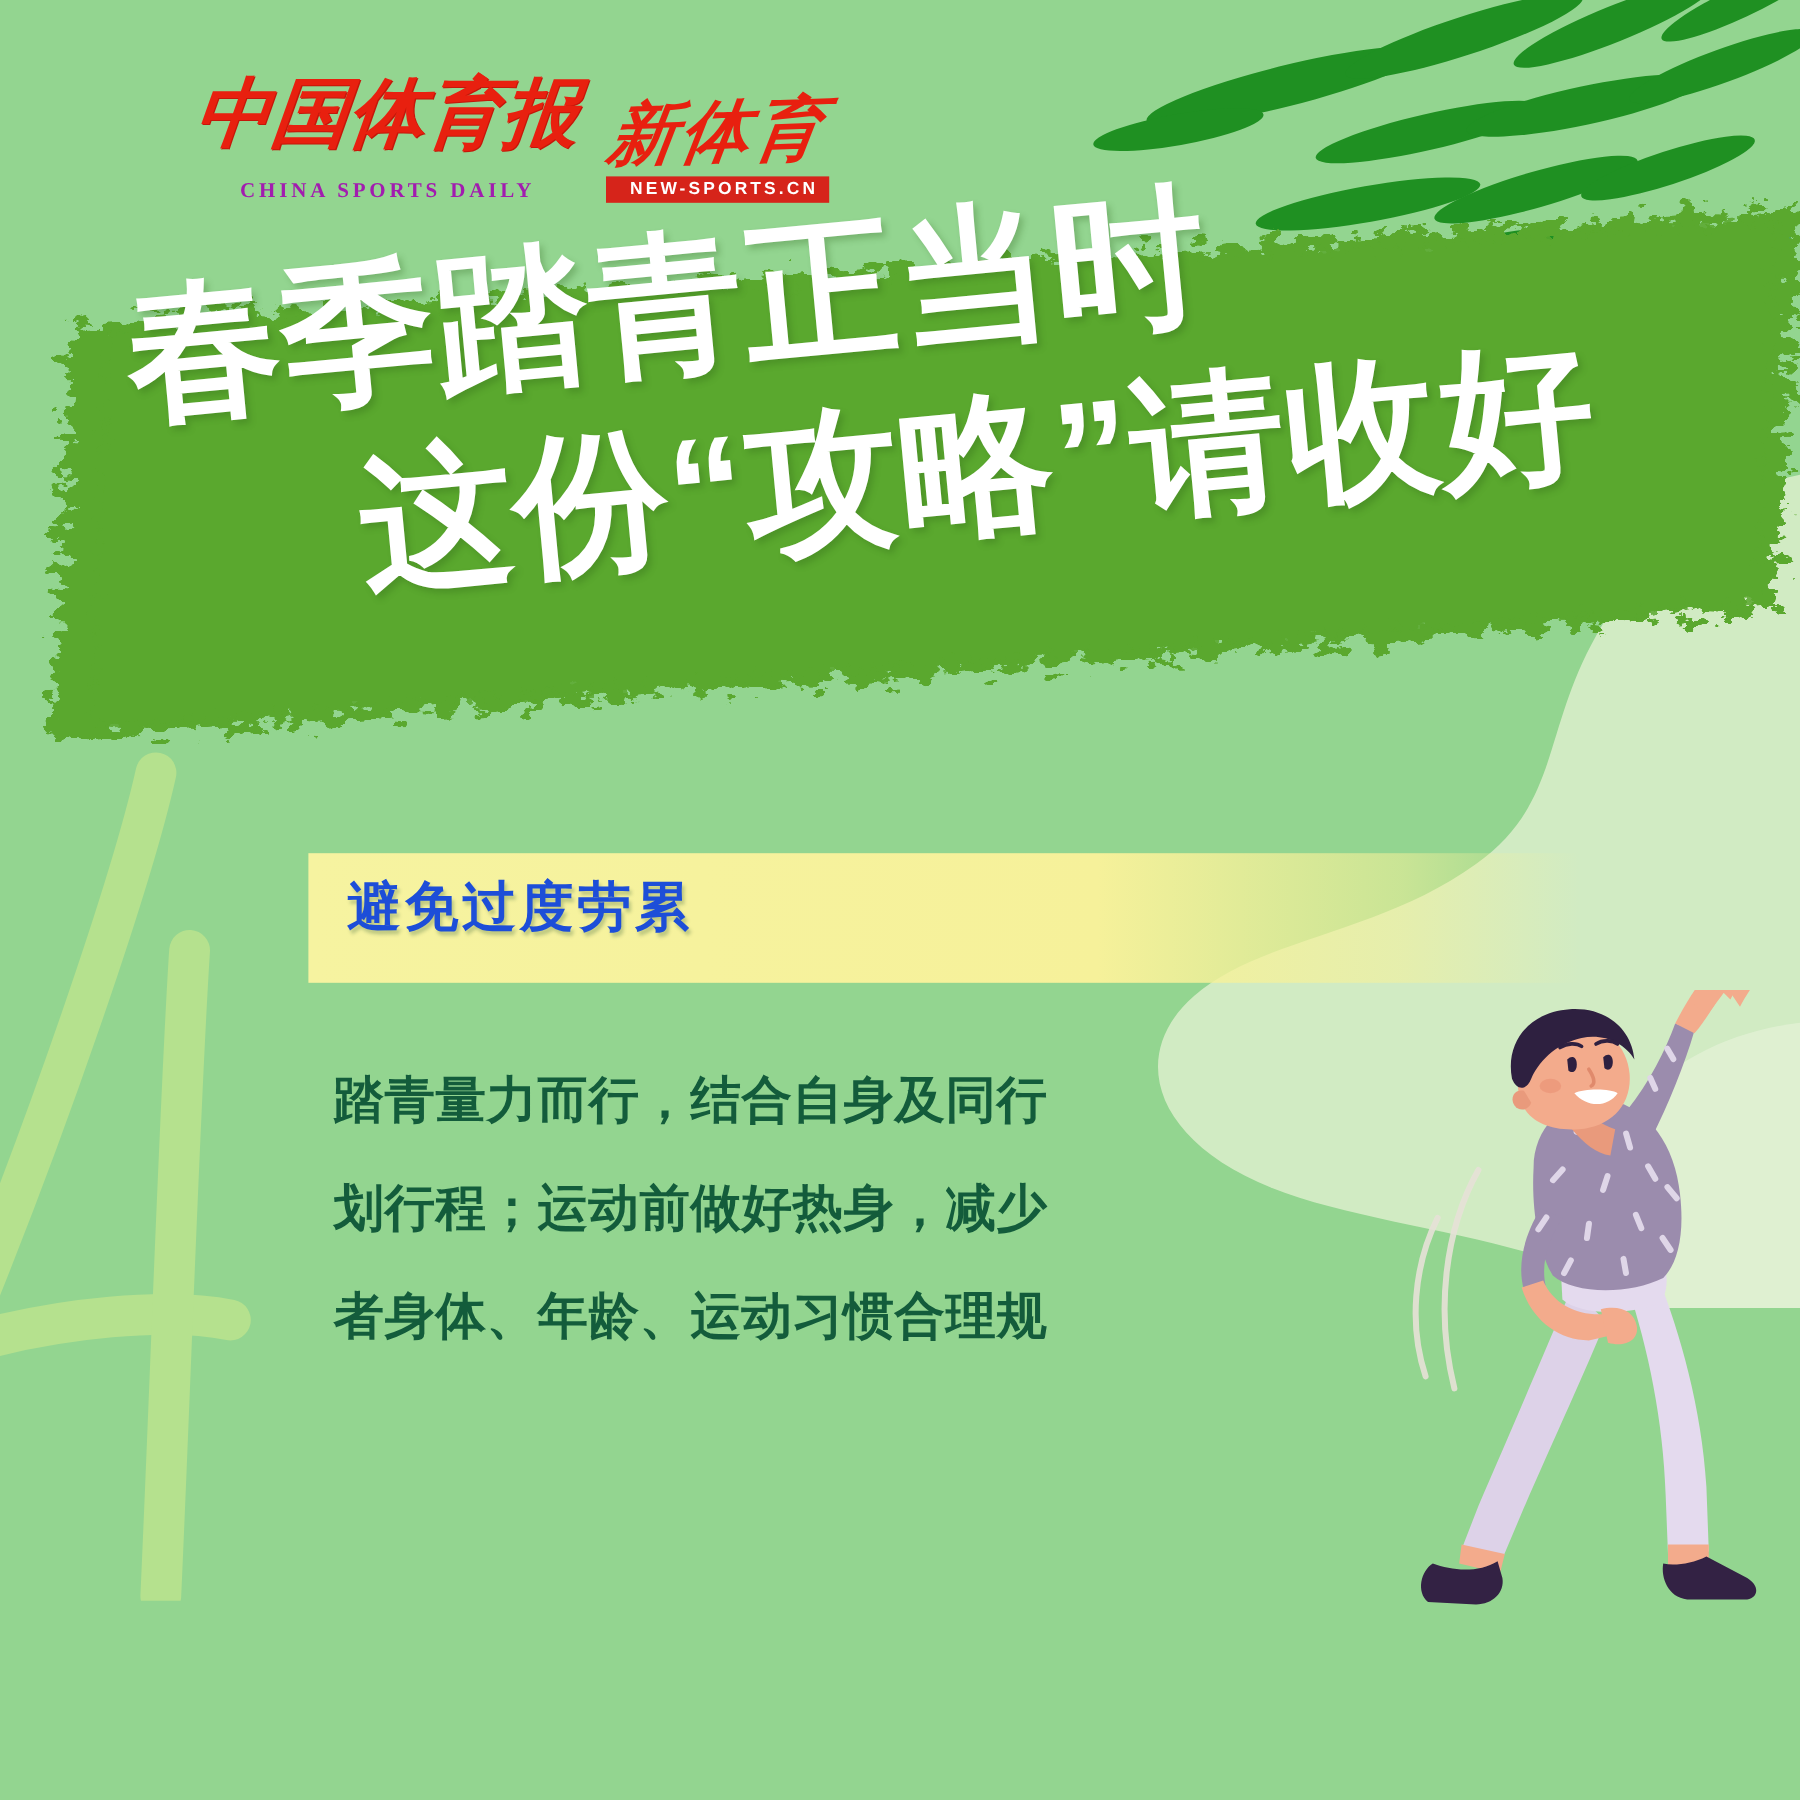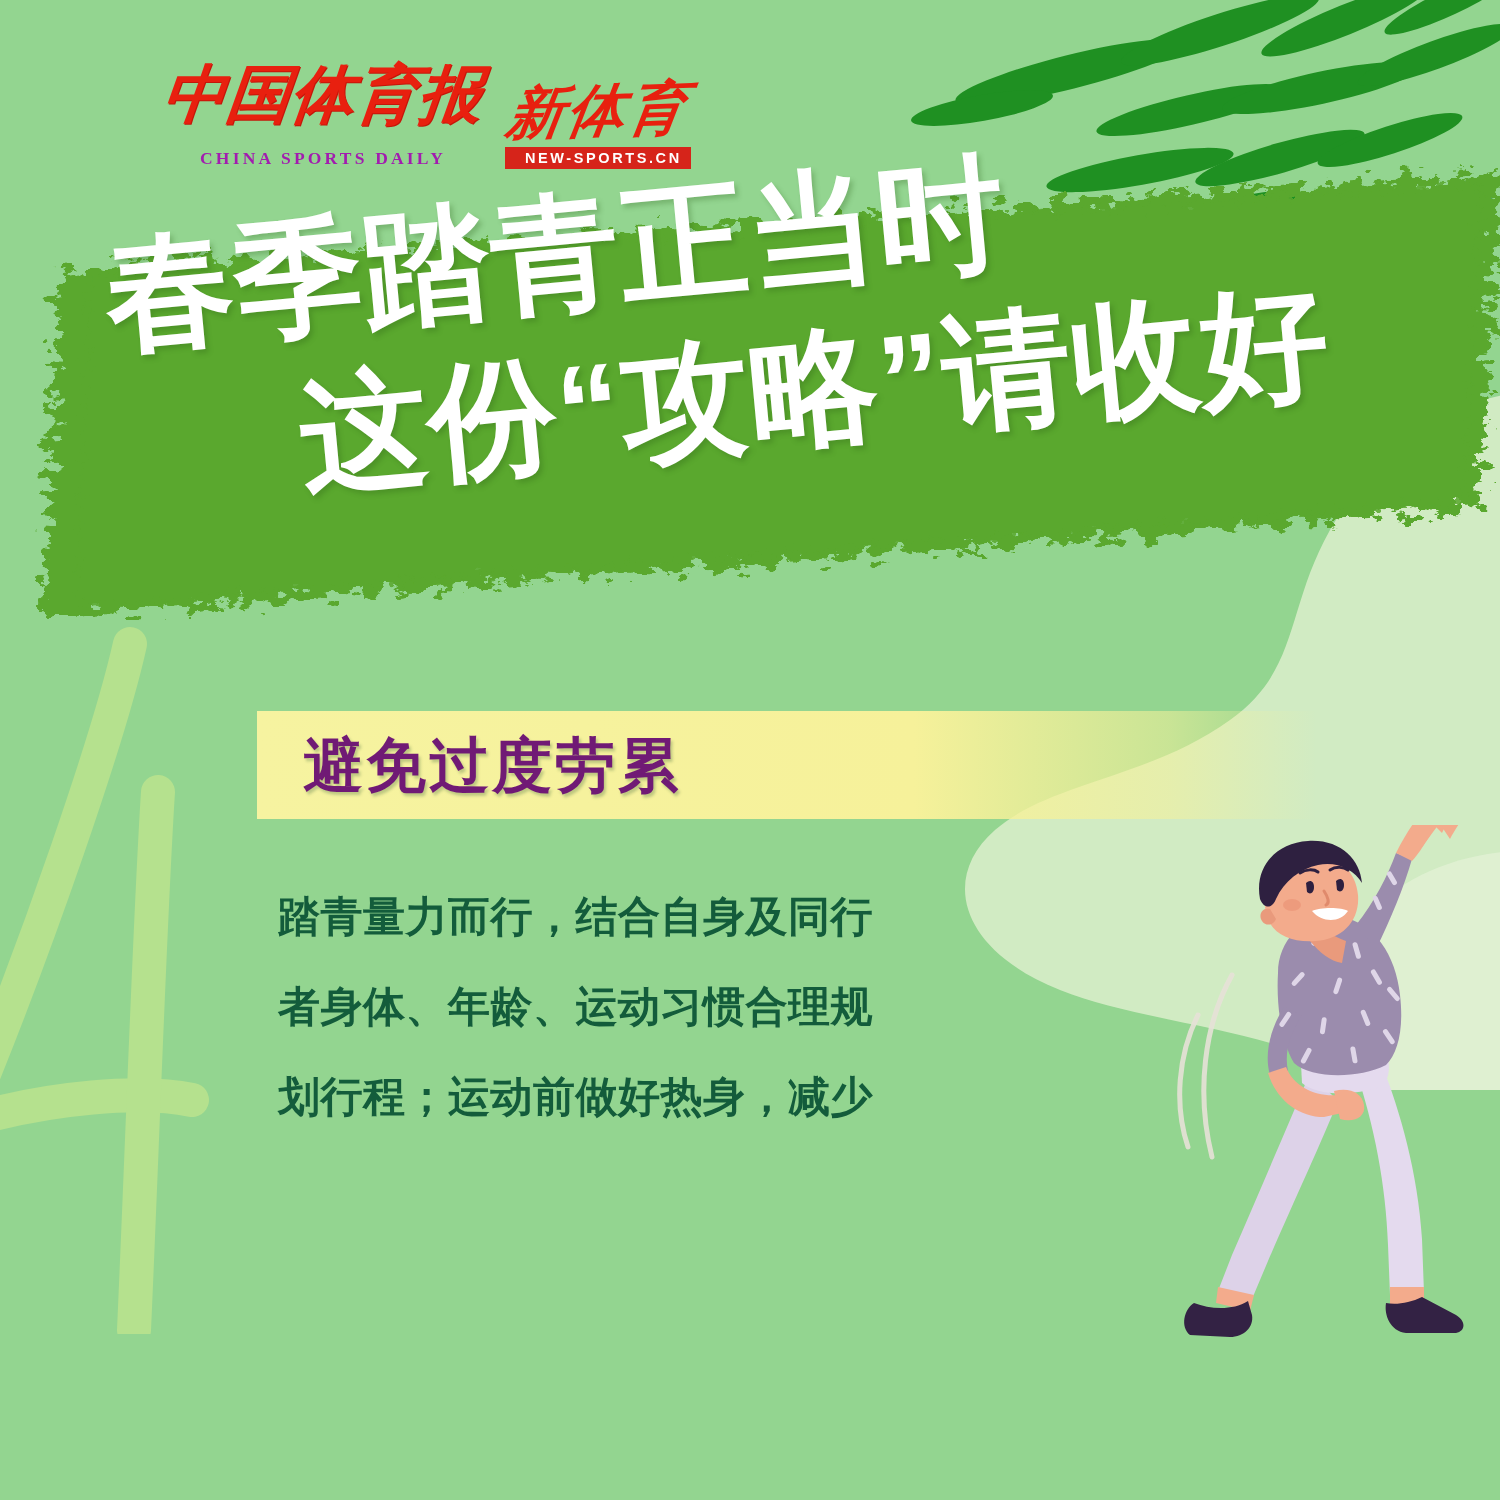--- a/index.html
+++ b/index.html
@@ -115,26 +115,26 @@
   
   .heading-band{
     position:absolute;
     left:257px; top:711px;
     width:1060px; height:108px;
     background:linear-gradient(90deg,#f6f3a0 0%,#f6f19a 62%,rgba(246,241,154,0.55) 86%,rgba(246,241,154,0) 100%);
     z-index:12;
   }
   .heading-text{
     position:absolute;
-    left:303px; top:726px;
-    font-family:"Liberation Sans", sans-serif;
-    font-weight:bold;
-    font-size:60px;
+    left:289px; top:726px;
+    font-family:"Liberation Sans", sans-serif;
+    font-weight:bold;
+    font-size:45px;
     letter-spacing:3px;
-    color:#701a75;
+    color:#1d4ed8;
     z-index:13;
     text-shadow:2px 3px 3px rgba(20,70,40,0.25);
     white-space:nowrap;
   }
 
   
   .body-copy{
     position:absolute;
     left:278px; top:872px;
     width:940px;
@@ -236,22 +236,22 @@
   </div>
 
   <div class="title title-l1">春季踏青正当时</div>
   <div class="title title-l2">这份“攻略”请收好</div>
 
   <div class="heading-band"></div>
   <div class="heading-text">避免过度劳累</div>
 
   <div class="body-copy">
     <span class="ln">踏青量力而行，结合自身及同行</span>
+    <span class="ln">划行程；运动前做好热身，减少</span>
     <span class="ln">者身体、年龄、运动习惯合理规</span>
-    <span class="ln">划行程；运动前做好热身，减少</span>
   </div>
 
   <svg class="figure-svg" viewBox="0 0 330 570">
 
     <g stroke="#e7e2d8" stroke-width="5" fill="none" stroke-linecap="round" opacity="0.9">
       <path d="M38 190 C 18 230, 14 280, 28 322"></path>
       <path d="M72 150 C 44 200, 36 268, 52 332"></path>
     </g>
 
     <path d="M150 248 C 128 300, 98 370, 72 430 L 58 466 L 92 474 L 108 436 C 134 376, 162 316, 178 276 Z" fill="#ddd2e8"></path>

